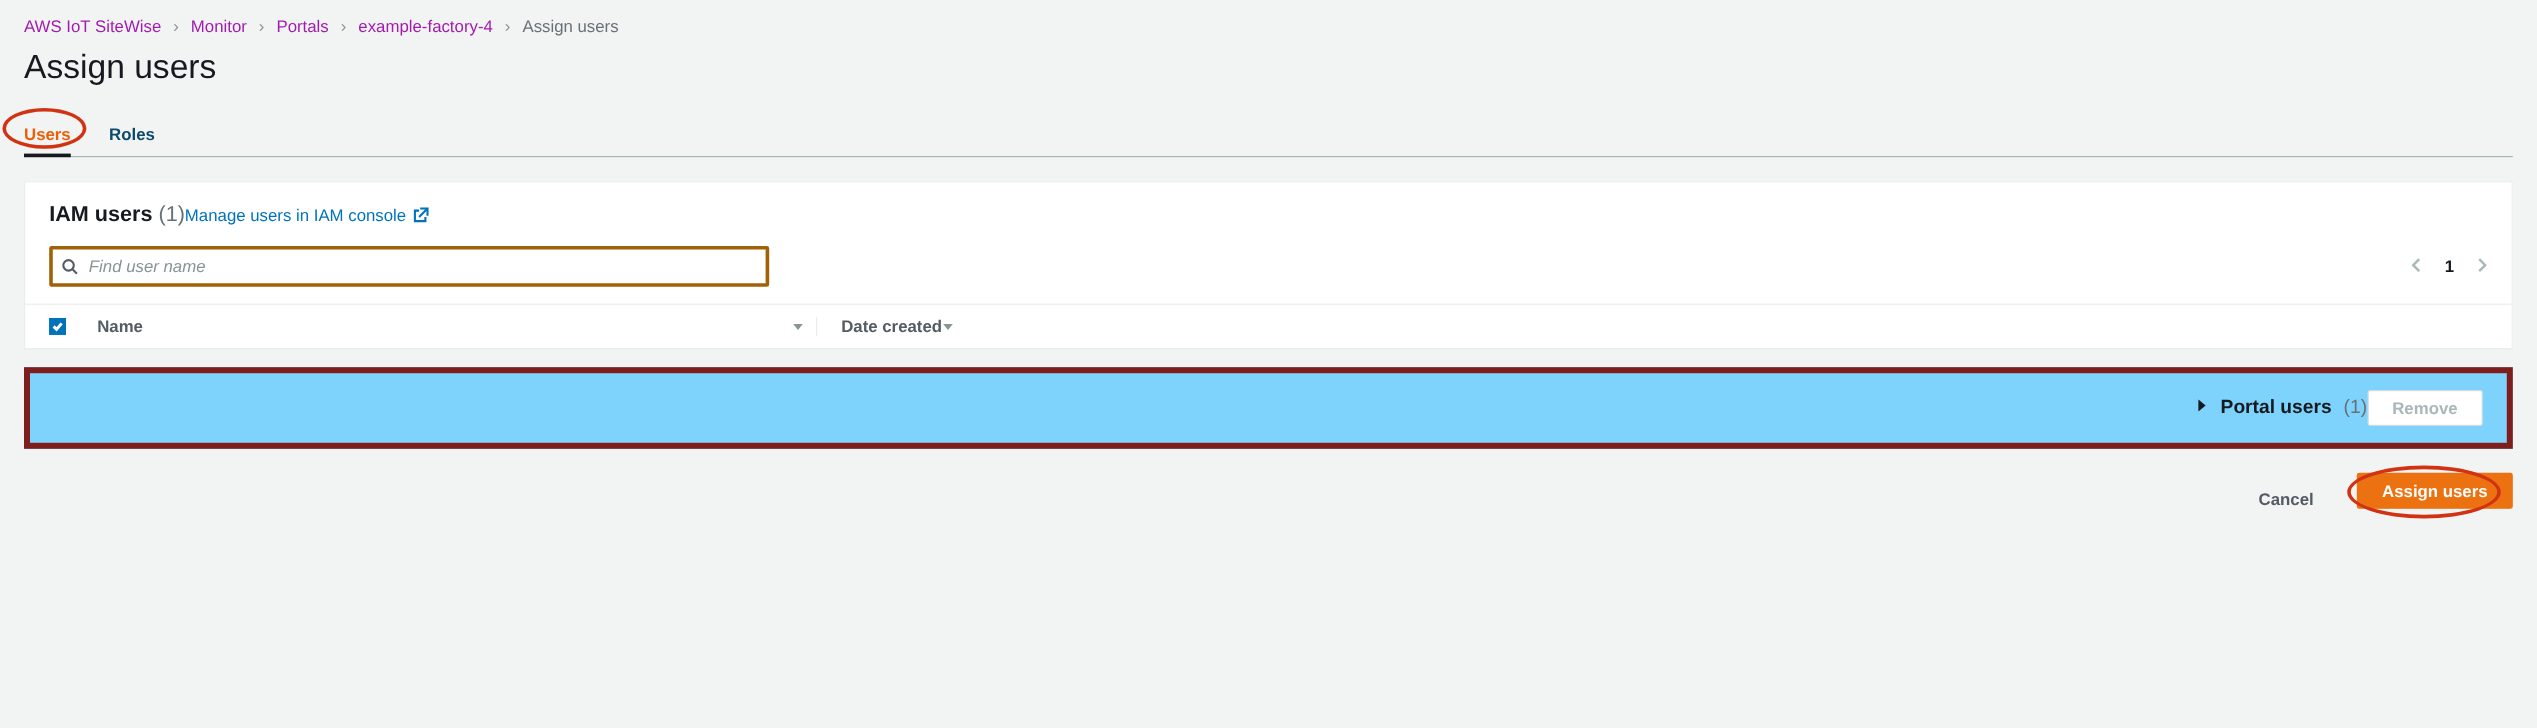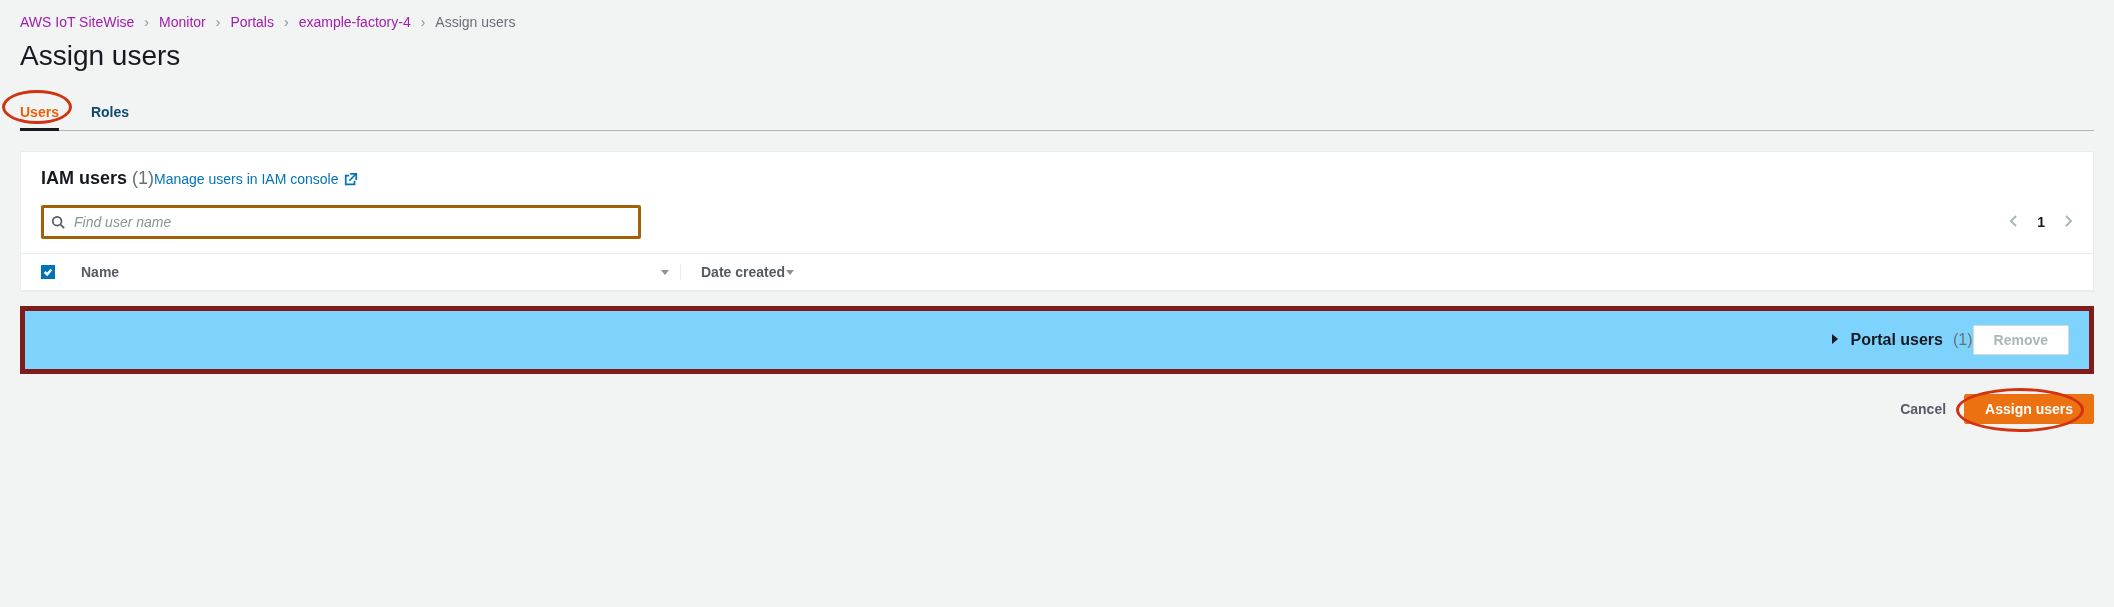--- a/index.html
+++ b/index.html
@@ -297,22 +297,22 @@
     cursor: not-allowed;
   }
   .btn.primary {
     background: #ec7211;
     border-color: #ec7211;
     color: #fff;
   }
   .footer-actions {
     display: flex;
     justify-content: flex-end;
-    align-items: center;
-    gap: 18px;
+    align-items: flex-end;
+    gap: 36px;
   }
   .cancel-link {
     color: #545b64;
     font-weight: 700;
     cursor: pointer;
   }
   .assign-wrap {
     position: relative;
     display: inline-block;
   }

